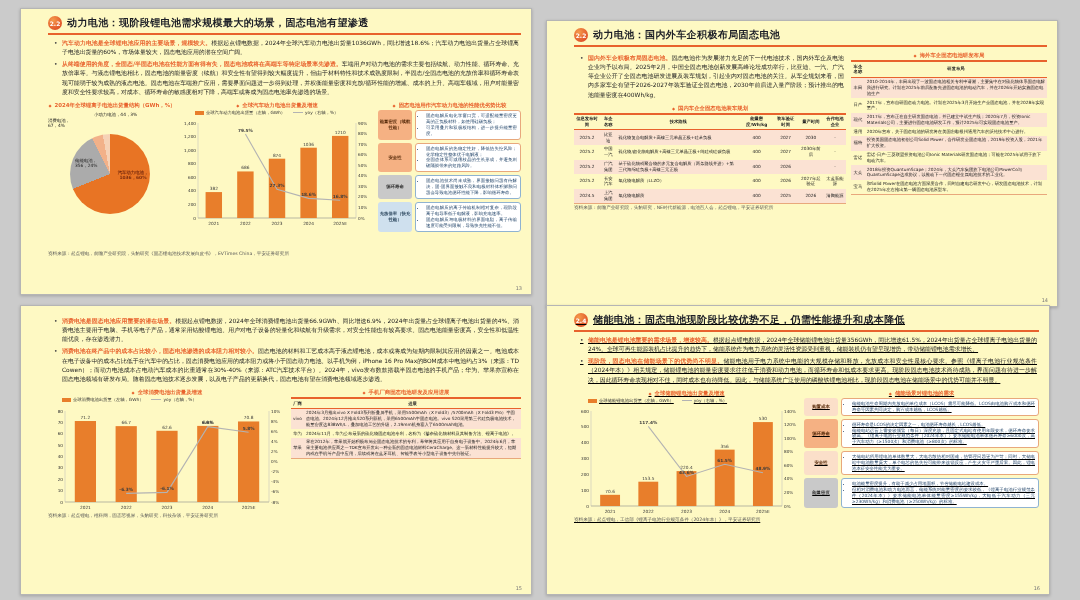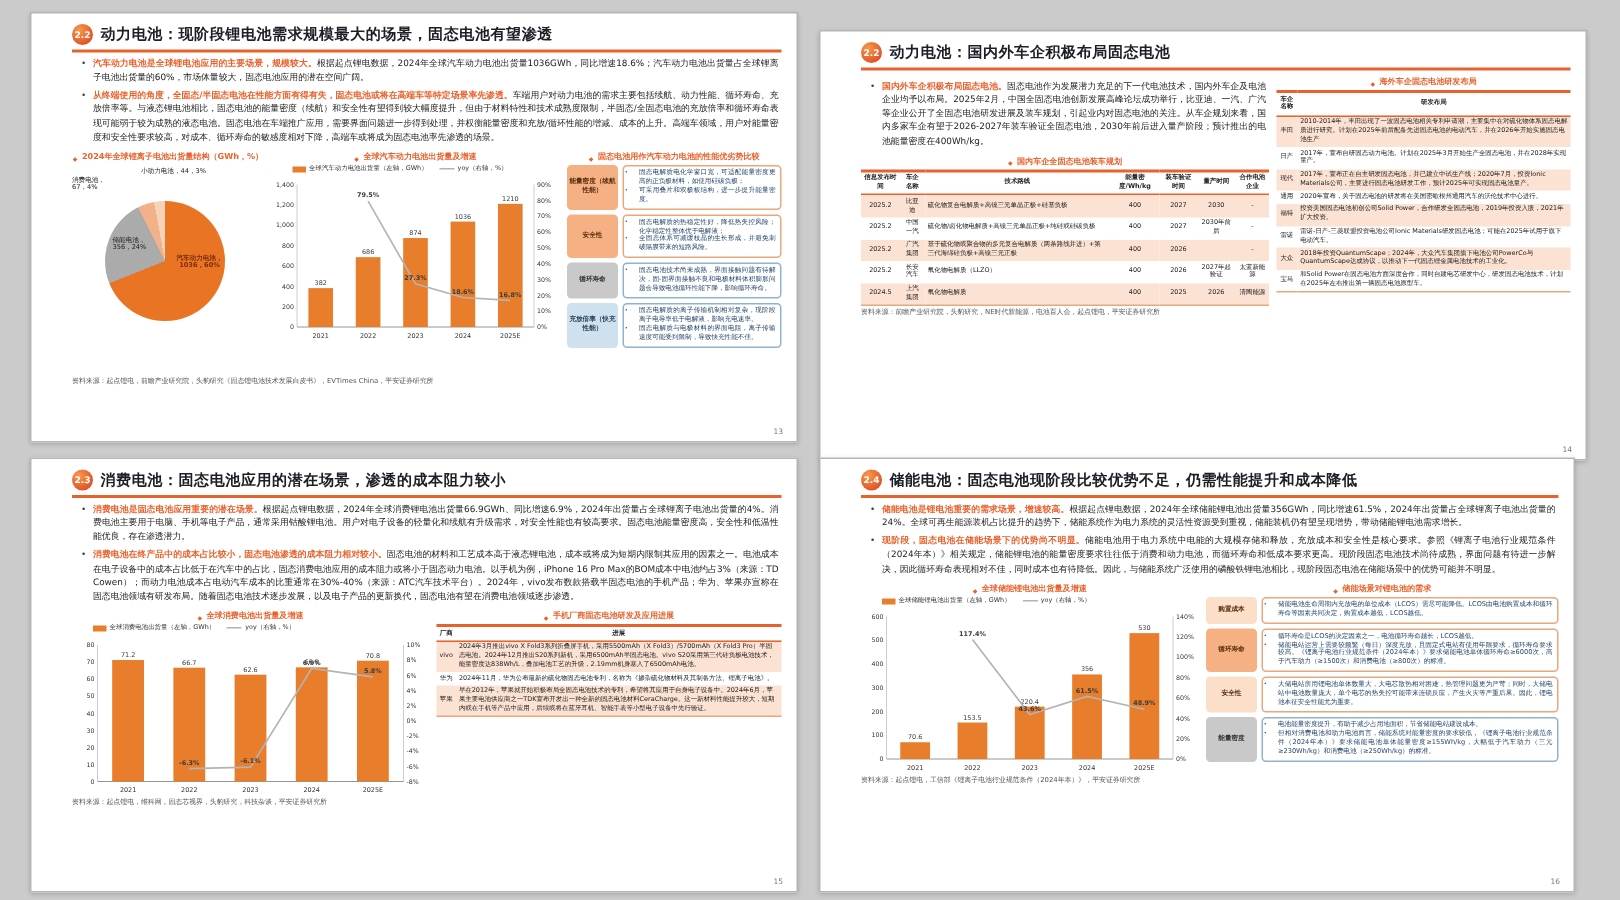--- a/index.html
+++ b/index.html
@@ -1,21 +1,21 @@
 <!DOCTYPE html>
 <html><head>
 <meta charset="utf-8">
 <style>
   html,body{margin:0;padding:0;background:#c9c9c9;font-family:"DejaVu Sans","Liberation Sans",sans-serif;}
   #stage{position:relative;width:1080px;height:600px;background:#cbcbcb;overflow:hidden;}
-  .slide{position:absolute;background:#ffffff;border:1px solid #b5b5b5;box-shadow:0 1px 3px rgba(0,0,0,.2);box-sizing:border-box;padding:7px 10px 3px 27px;overflow:hidden;}
+  .slide{position:absolute;background:#fef9c3;border:1px solid #b5b5b5;box-shadow:0 1px 3px rgba(0,0,0,.2);box-sizing:border-box;padding:7px 10px 3px 27px;overflow:hidden;}
   #slide1{left:20px;top:8px;width:512px;height:287px;}
   #slide2{left:546px;top:8px;width:512px;height:287px;margin-top:12px;}
   #slide3{left:20px;top:305px;width:512px;height:290px;}
-  #slide4{left:546px;top:305px;width:504px;height:290px;}
+  #slide4{left:546px;top:305px;width:504px;height:290px;text-decoration:underline;}
   .s-head{display:flex;align-items:center;gap:5px;border-bottom:2px solid #e8622d;padding-bottom:3px;}
   .badge{flex:0 0 auto;width:14px;height:14px;border-radius:50%;background:radial-gradient(circle at 35% 30%,#f59a4b,#d93a1c);color:#fff;font-size:6px;font-weight:bold;display:flex;align-items:center;justify-content:center;}
   .s-title{font-size:10px;font-weight:bold;color:#1d1f27;letter-spacing:.4px;white-space:nowrap;overflow:hidden;}
   .bullets{margin:4px 2px 0 6px;}
   .bullet{display:flex;font-size:5.9px;line-height:1.55;color:#222;margin:0 0 3px 0;text-align:justify;}
   .bullet .dot{flex:0 0 8px;color:#444;}
   .lead{color:#e8622d;font-weight:bold;}
   .c-title{display:flex;justify-content:center;align-items:center;gap:3px;font-size:5.4px;font-weight:bold;color:#e8622d;margin:2px 0 1px 0;text-align:center;line-height:1.3;}
   .dmd{font-size:4px;color:#e8622d;}
   .c-legend{display:flex;flex-wrap:wrap;gap:2px 8px;font-size:4.3px;color:#333;margin:0 0 1px 14px;line-height:1.3;}
@@ -332,24 +332,20 @@
                 </tr>
               </tbody>
             </table>
           </div>
       </div>
     </div>
     <div class="pageno">14</div>
   </section>
 
   <section class="slide" id="slide3">
-    <div class="s-head">
-      <span class="badge">2.3</span>
-      <span class="s-title">消费电池：固态电池应用的潜在场景，渗透的成本阻力较小</span>
-    </div>
     <div class="bullets">
         <p class="bullet">
           <span class="dot">•</span>
           <span class="btxt"><b class="lead">消费电池是固态电池应用重要的潜在场景。</b><span>根据起点锂电数据，2024年全球消费锂电池出货量66.9GWh、同比增速6.9%，2024年出货量占全球锂离子电池出货量的4%。消费电池主要用于电脑、手机等电子产品，通常采用钴酸锂电池。用户对电子设备的轻量化和续航有升级需求，对安全性能也有较高要求。固态电池能量密度高，安全性和低温性能优良，存在渗透潜力。</span></span>
         </p>
         <p class="bullet">
           <span class="dot">•</span>
           <span class="btxt"><b class="lead">消费电池在终产品中的成本占比较小，固态电池渗透的成本阻力相对较小。</b><span>固态电池的材料和工艺成本高于液态锂电池，成本或将成为短期内限制其应用的因素之一。电池成本在电子设备中的成本占比低于在汽车中的占比，固态消费电池应用的成本阻力或将小于固态动力电池。以手机为例，iPhone 16 Pro Max的BOM成本中电池约占3%（来源：TD Cowen）；而动力电池成本占电动汽车成本的比重通常在30%-40%（来源：ATC汽车技术平台）。2024年，vivo发布数款搭载半固态电池的手机产品；华为、苹果亦宣称在固态电池领域有研发布局。随着固态电池技术逐步发展，以及电子产品的更新换代，固态电池有望在消费电池领域逐步渗透。</span></span>
         </p>
       </div>

